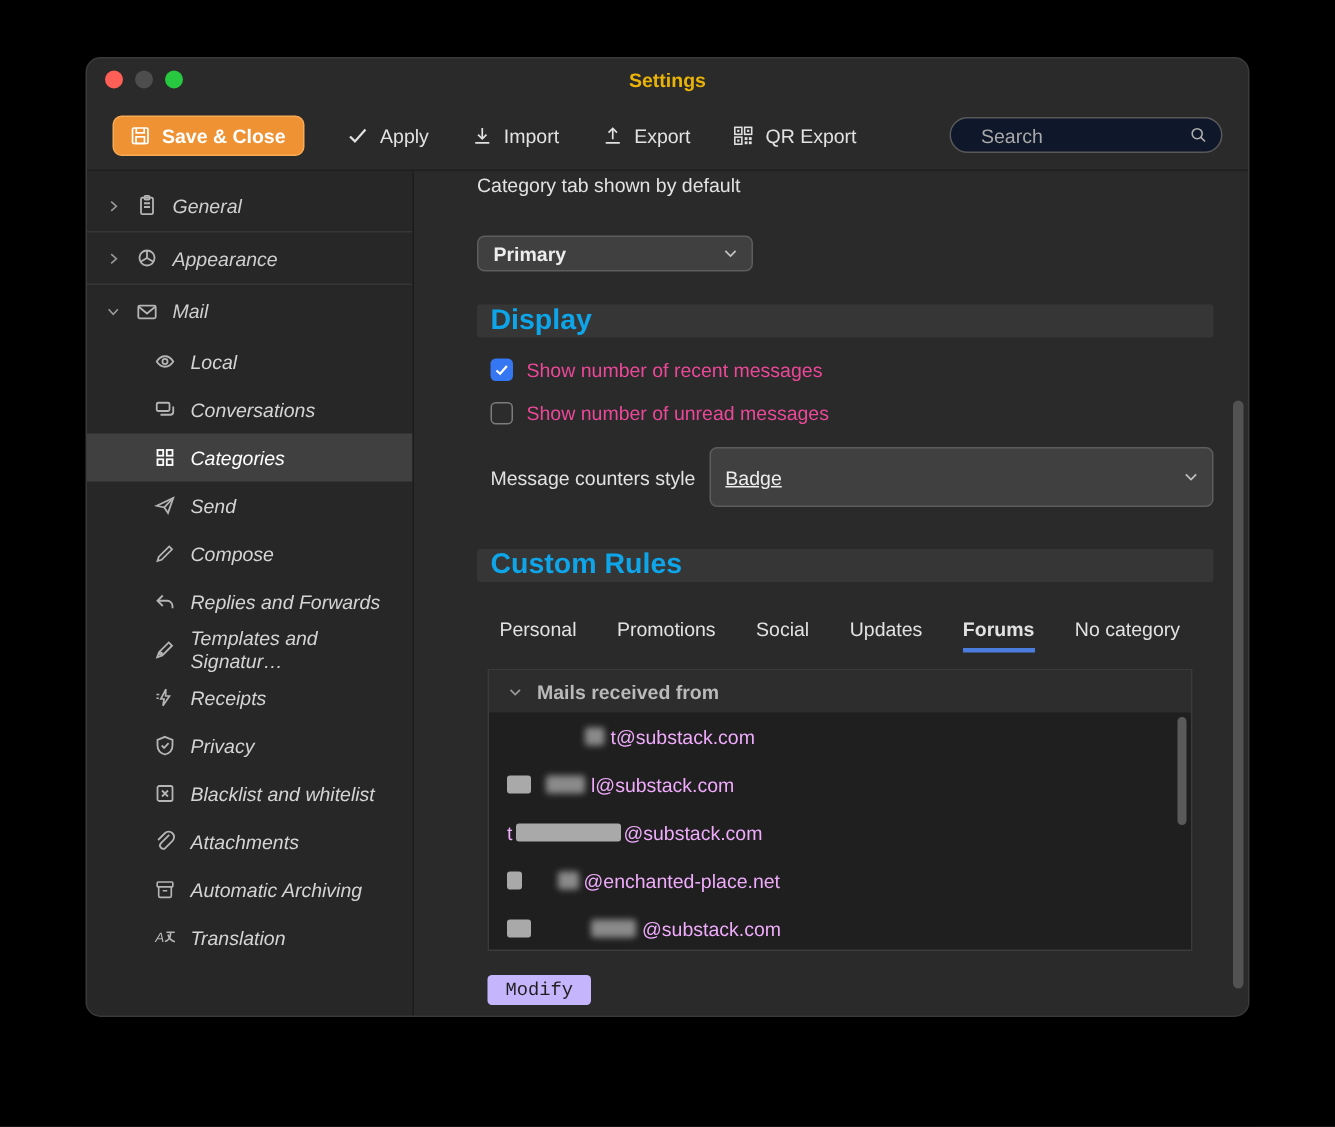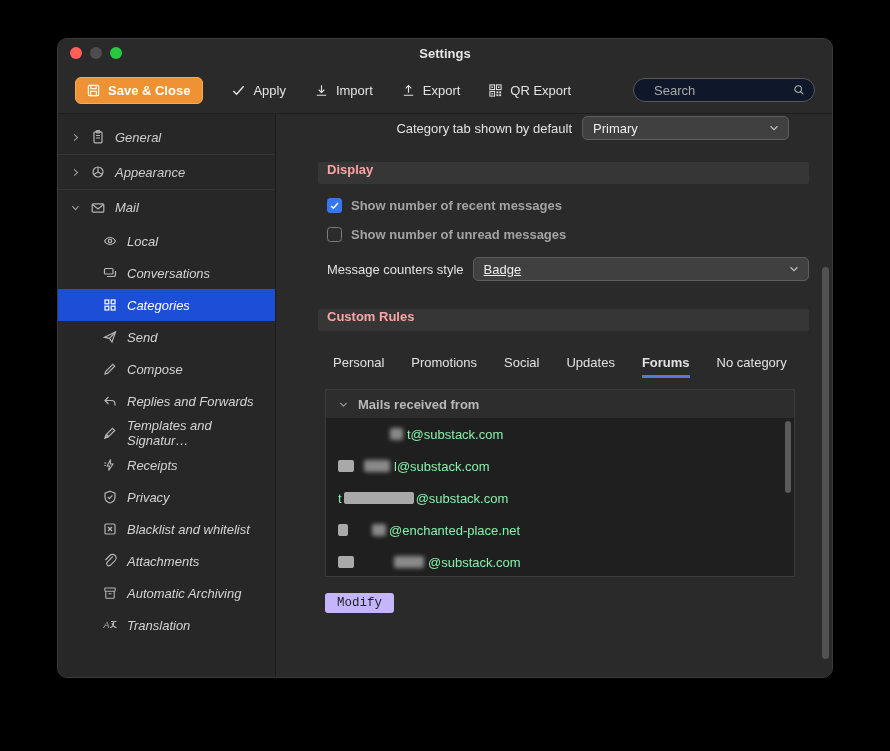--- a/index.html
+++ b/index.html
@@ -16,21 +16,21 @@
     overflow:hidden; display:flex; flex-direction:column;
     box-shadow:0 18px 50px rgba(0,0,0,.65);
   }
   
   .titlebar { height:28px; position:relative; display:flex; align-items:center; flex:0 0 auto; }
   .traffic { position:absolute; left:12px; top:8px; display:flex; gap:8px; }
   .light { width:12px; height:12px; border-radius:50%; }
   .light.red { background:#ff5f57; }
   .light.gray { background:#4d4d4d; }
   .light.green { background:#28c840; }
-  .win-title { flex:1; text-align:center; color:#e5e5e5; font-weight:bold; font-size:13px; }
+  .win-title { flex:1; text-align:center; color:#eab308; font-weight:bold; font-size:13px; }
   
   .toolbar { height:46px; flex:0 0 auto; display:flex; align-items:center; padding:0 17px; gap:28px; }
   .save-btn {
     display:flex; align-items:center; gap:7px; background:#ee9233;
     border:1px solid #f7ab55; border-radius:6px; padding:5px 12px 5px 10px;
     color:#fff; font-weight:bold; font-size:13px; cursor:default;
   }
   .tb-btn { display:flex; align-items:center; gap:7px; color:#e2e2e2; font-size:13px; }
   .tb-btn svg, .save-btn svg { display:block; }
   .search-wrap { margin-left:auto; position:relative; }
@@ -42,50 +42,50 @@
   .search-input::placeholder { color:#a9a9a9; }
   .search-icon { position:absolute; right:9px; top:5px; color:#b0b0b0; }
   
   .content { flex:1; display:flex; border-top:1px solid #1e1e1e; min-height:0; }
   .sidebar { width:218px; flex:0 0 auto; background:#272727; border-right:1px solid #1c1c1c; padding-top:6px; overflow:hidden;font-style:italic; }
   .sb-group { height:35px; display:flex; align-items:center; gap:9px; padding-left:12px; color:#cfcfcf; font-size:13px; border-bottom:1px solid #363636; }
   .sb-group.no-sep { border-bottom:none; }
   .sb-chev { color:#9a9a9a; width:11px; display:flex; }
   .sb-icon { color:#b5b5b5; display:flex; }
   .sb-item { height:32px; display:flex; align-items:center; gap:9px; padding-left:44px; color:#d4d4d4; font-size:13px; }
-  .sb-item.selected { background:#1d4ed8; color:#fff; }
+  .sb-item.selected { background:#404040; color:#fff; }
   .sb-item.selected .sb-icon { color:#fff; }
   
   .main { flex:1; position:relative; background:#2a2a2a; min-width:0; }
   .main-inner { padding:0 23px 0 42px; }
-  .row-cat { display:flex; justify-content:flex-end; align-items:center; gap:10px; margin:2px 20px 0 0; color:#e2e2e2; font-size:13px; }
+  .row-cat { display:flex; justify-content:flex-end; gap:26px; margin:2px 20px 0 0; color:#e2e2e2; font-size:13px;flex-direction:column; }
   .dd {
     background:#404040; border:1px solid #5d5d5d; border-radius:5px; height:24px;
     display:flex; align-items:center; justify-content:space-between;
     padding:0 8px 0 10px; color:#ededed; font-size:13px;
   }
   .dd .chev { color:#c0c0c0; display:flex; }
-  .dd-primary { width:207px; }
-  .dd-badge { flex:1; height:24px;text-decoration:underline; }
-  .section-bar { height:22px; background:#363636; display:flex; align-items:flex-start; padding:0 9px; font-weight:bold; font-size:13px; color:#fca5a5; border-radius:2px; margin-top:22px; }
-  .chk-row { display:flex; align-items:center; gap:9px; margin:14px 0 0 9px; color:#a3a3a3; font-size:13px;font-weight:bold; }
+  .dd-primary { width:184px;font-weight:bold; }
+  .dd-badge { flex:1; height:40px;text-decoration:underline; }
+  .section-bar { height:22px; background:#363636; display:flex; align-items:flex-start; padding:0 9px; font-weight:bold; font-size:19px; color:#0ea5e9; border-radius:2px; margin-top:22px; }
+  .chk-row { display:flex; align-items:center; gap:9px; margin:14px 0 0 9px; color:#ec4899; font-size:13px; }
   .chk { width:15px; height:15px; border-radius:3.5px; flex:0 0 auto; }
   .chk.on { background:#3577f2; display:flex; align-items:center; justify-content:center; }
   .chk.off { background:#2c2c2c; border:1px solid #7d7d7d; }
   .counters-row { display:flex; align-items:center; gap:9px; margin:15px 0 0 9px; color:#e2e2e2; font-size:13px; }
   .folders-row { display:flex; align-items:center; gap:8px; margin:25px 0 0 9px; color:#e8e8e8; font-size:13px; }
   .folders-row .after-chev { color:#c0c0c0; margin-left:26px; display:flex; }
   .home-ic { color:#c9c9c9; display:flex; }
   .tabs { display:flex; gap:27px; margin:24px 0 0 15px; font-size:13px; color:#e2e2e2; }
   .tab { padding-bottom:5px; border-bottom:3px solid transparent; }
   .tab.selected { font-weight:bold; border-bottom-color:#4b7de0; }
   .panel { margin:11px 0 0 7px; width:470px; height:188px; background:#1f1f1f; border:1px solid #3b3b3b; position:relative; overflow:hidden; }
   .panel-head { height:28px; background:#2d2d2d; display:flex; align-items:center; gap:9px; padding:0 12px; color:#b9b9b9; font-weight:bold; font-size:13px; }
   .panel-head .chev { color:#9a9a9a; display:flex; }
-  .prow { height:32px; display:flex; align-items:center; padding:0 12px; color:#86efac; font-size:13px; }
+  .prow { height:32px; display:flex; align-items:center; padding:0 12px; color:#f0abfc; font-size:13px; }
   .redact { display:inline-block; height:12px; border-radius:2px; background:#a9a9a9; }
   .redact.blur { background:#8a8a8a; filter:blur(2px); }
   .sp { display:inline-block; height:1px; }
   .panel-scroll { position:absolute; right:3px; top:31px; width:6px; height:72px; background:#5a5a5a; border-radius:3px; }
   .modify-btn { margin:16px 0 0 7px; display:inline-block; background:#c4b5fd; color:#1f1f1f; font-size:12.5px; padding:3px 12px; border-radius:3px; border:none; font-family:Liberation Mono, monospace; }
   .main-scroll { position:absolute; right:3px; top:153px; width:7px; height:392px; background:#525252; border-radius:3.5px; }
 </style>
 </head>
 <body>
 

